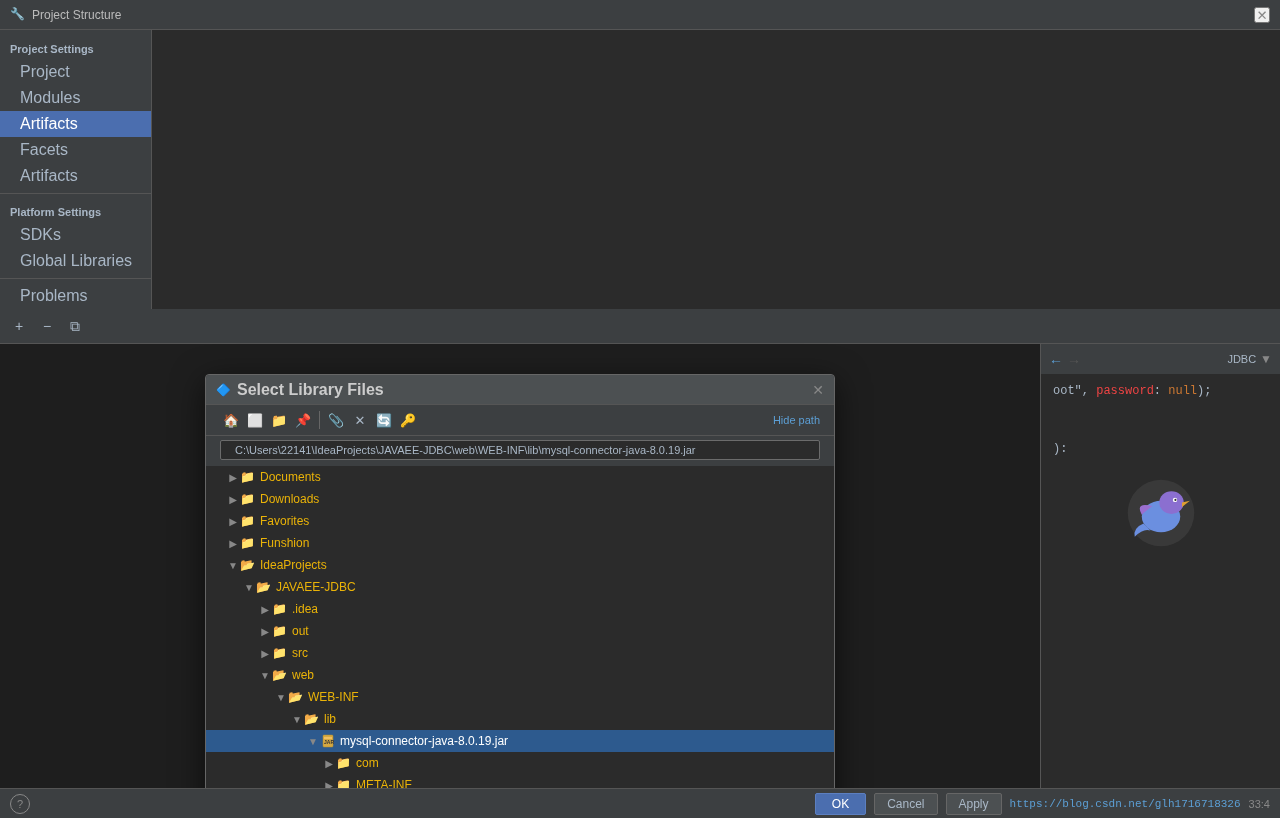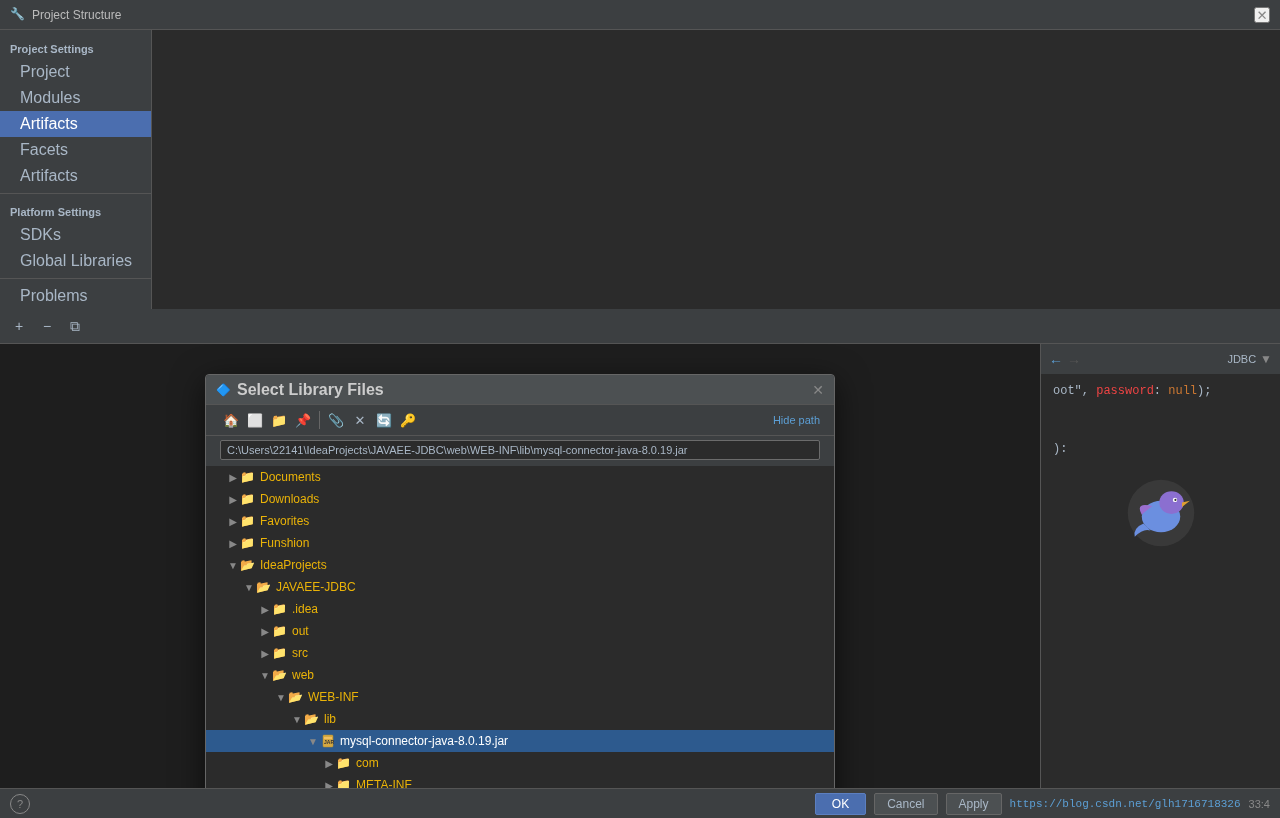--- a/index.html
+++ b/index.html
@@ -243,21 +243,21 @@
     
     .dialog-path-row {
       padding: 4px 14px 6px 14px;
     }
     .dialog-path-input {
       width: 100%;
       background: #2b2b2b;
       border: 1px solid #6b6b6b;
       color: #a9b7c6;
       font-size: 11px;
-      padding: 3px 6px;
+      padding: 3px 14px;
       outline: none;
       border-radius: 2px;
     }
 
     
     .dialog-tree {
       flex: 1;
       overflow-y: auto;
       background: #2b2b2b;
       min-height: 320px;

